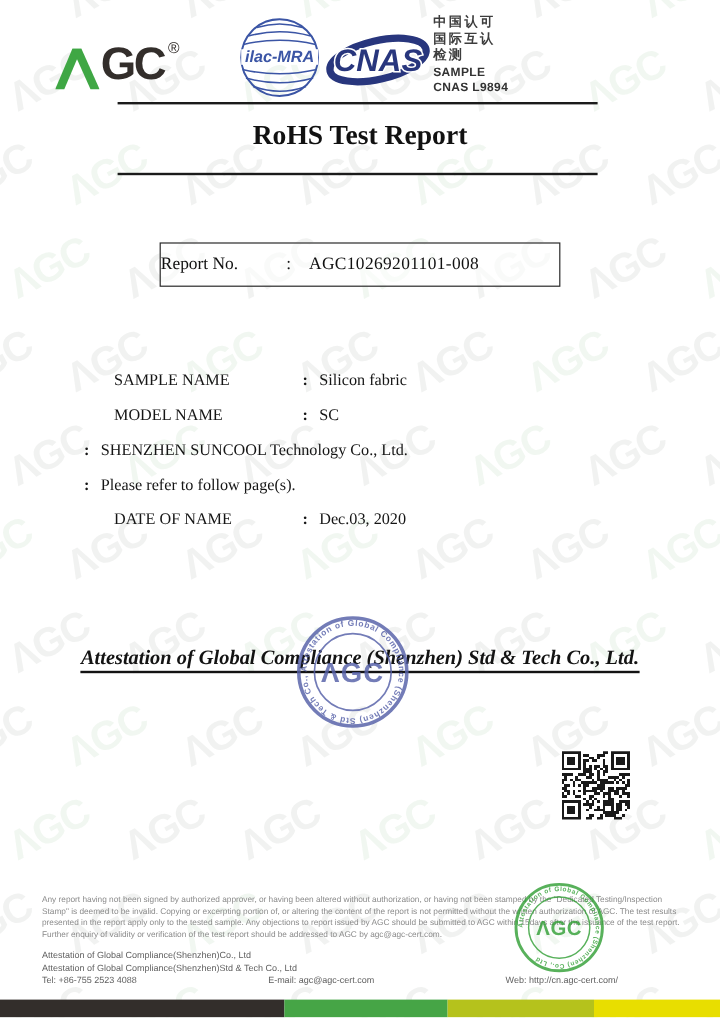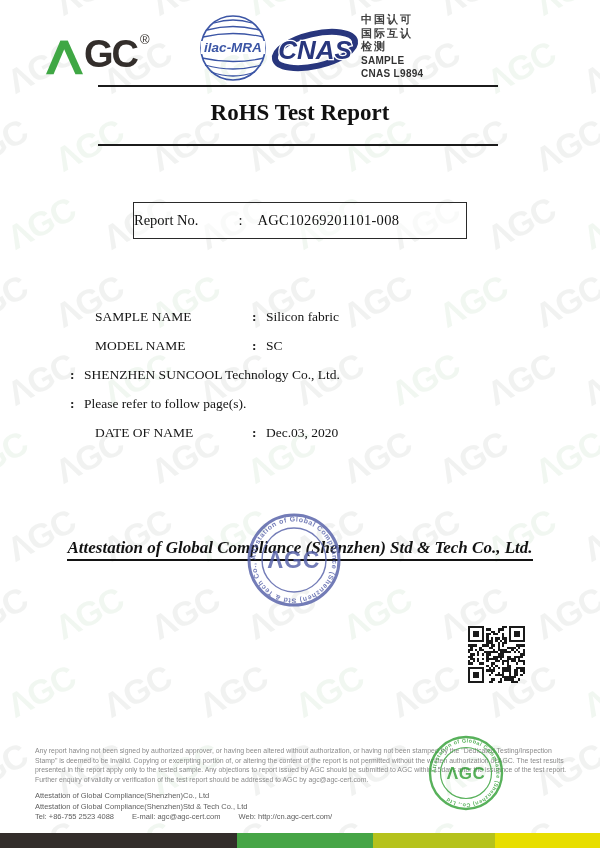--- a/index.html
+++ b/index.html
@@ -56,21 +56,21 @@
   .stamp-green{position:absolute;left:427px;top:734px;width:78px;height:78px;opacity:0.8;}
 
   .qr{position:absolute;left:468px;top:626px;width:57px;height:57px;}
 
   .disclaimer{position:absolute;left:35px;top:746px;width:540px;
     font-size:6.9px;line-height:9.6px;color:#8a8a8a;}
 
   .f-company{position:absolute;left:35px;width:420px;font-size:7.5px;color:#606060;line-height:11px;}
   .fc1{top:790px;} .fc2{top:801px;}
   .f-contact{position:absolute;left:35px;top:812px;width:480px;font-size:7.5px;color:#606060;
-    display:flex;gap:18px;}
+    display:flex;gap:18px;justify-content:space-between;}
 
   .color-bar{position:absolute;left:0;top:833px;width:600px;height:15px;display:flex;}
   .color-bar div{height:100%;}
 
   svg text{font-family:"Liberation Sans",sans-serif;}
 </style>
 </head>
 <body>
 
 <div class="page">

